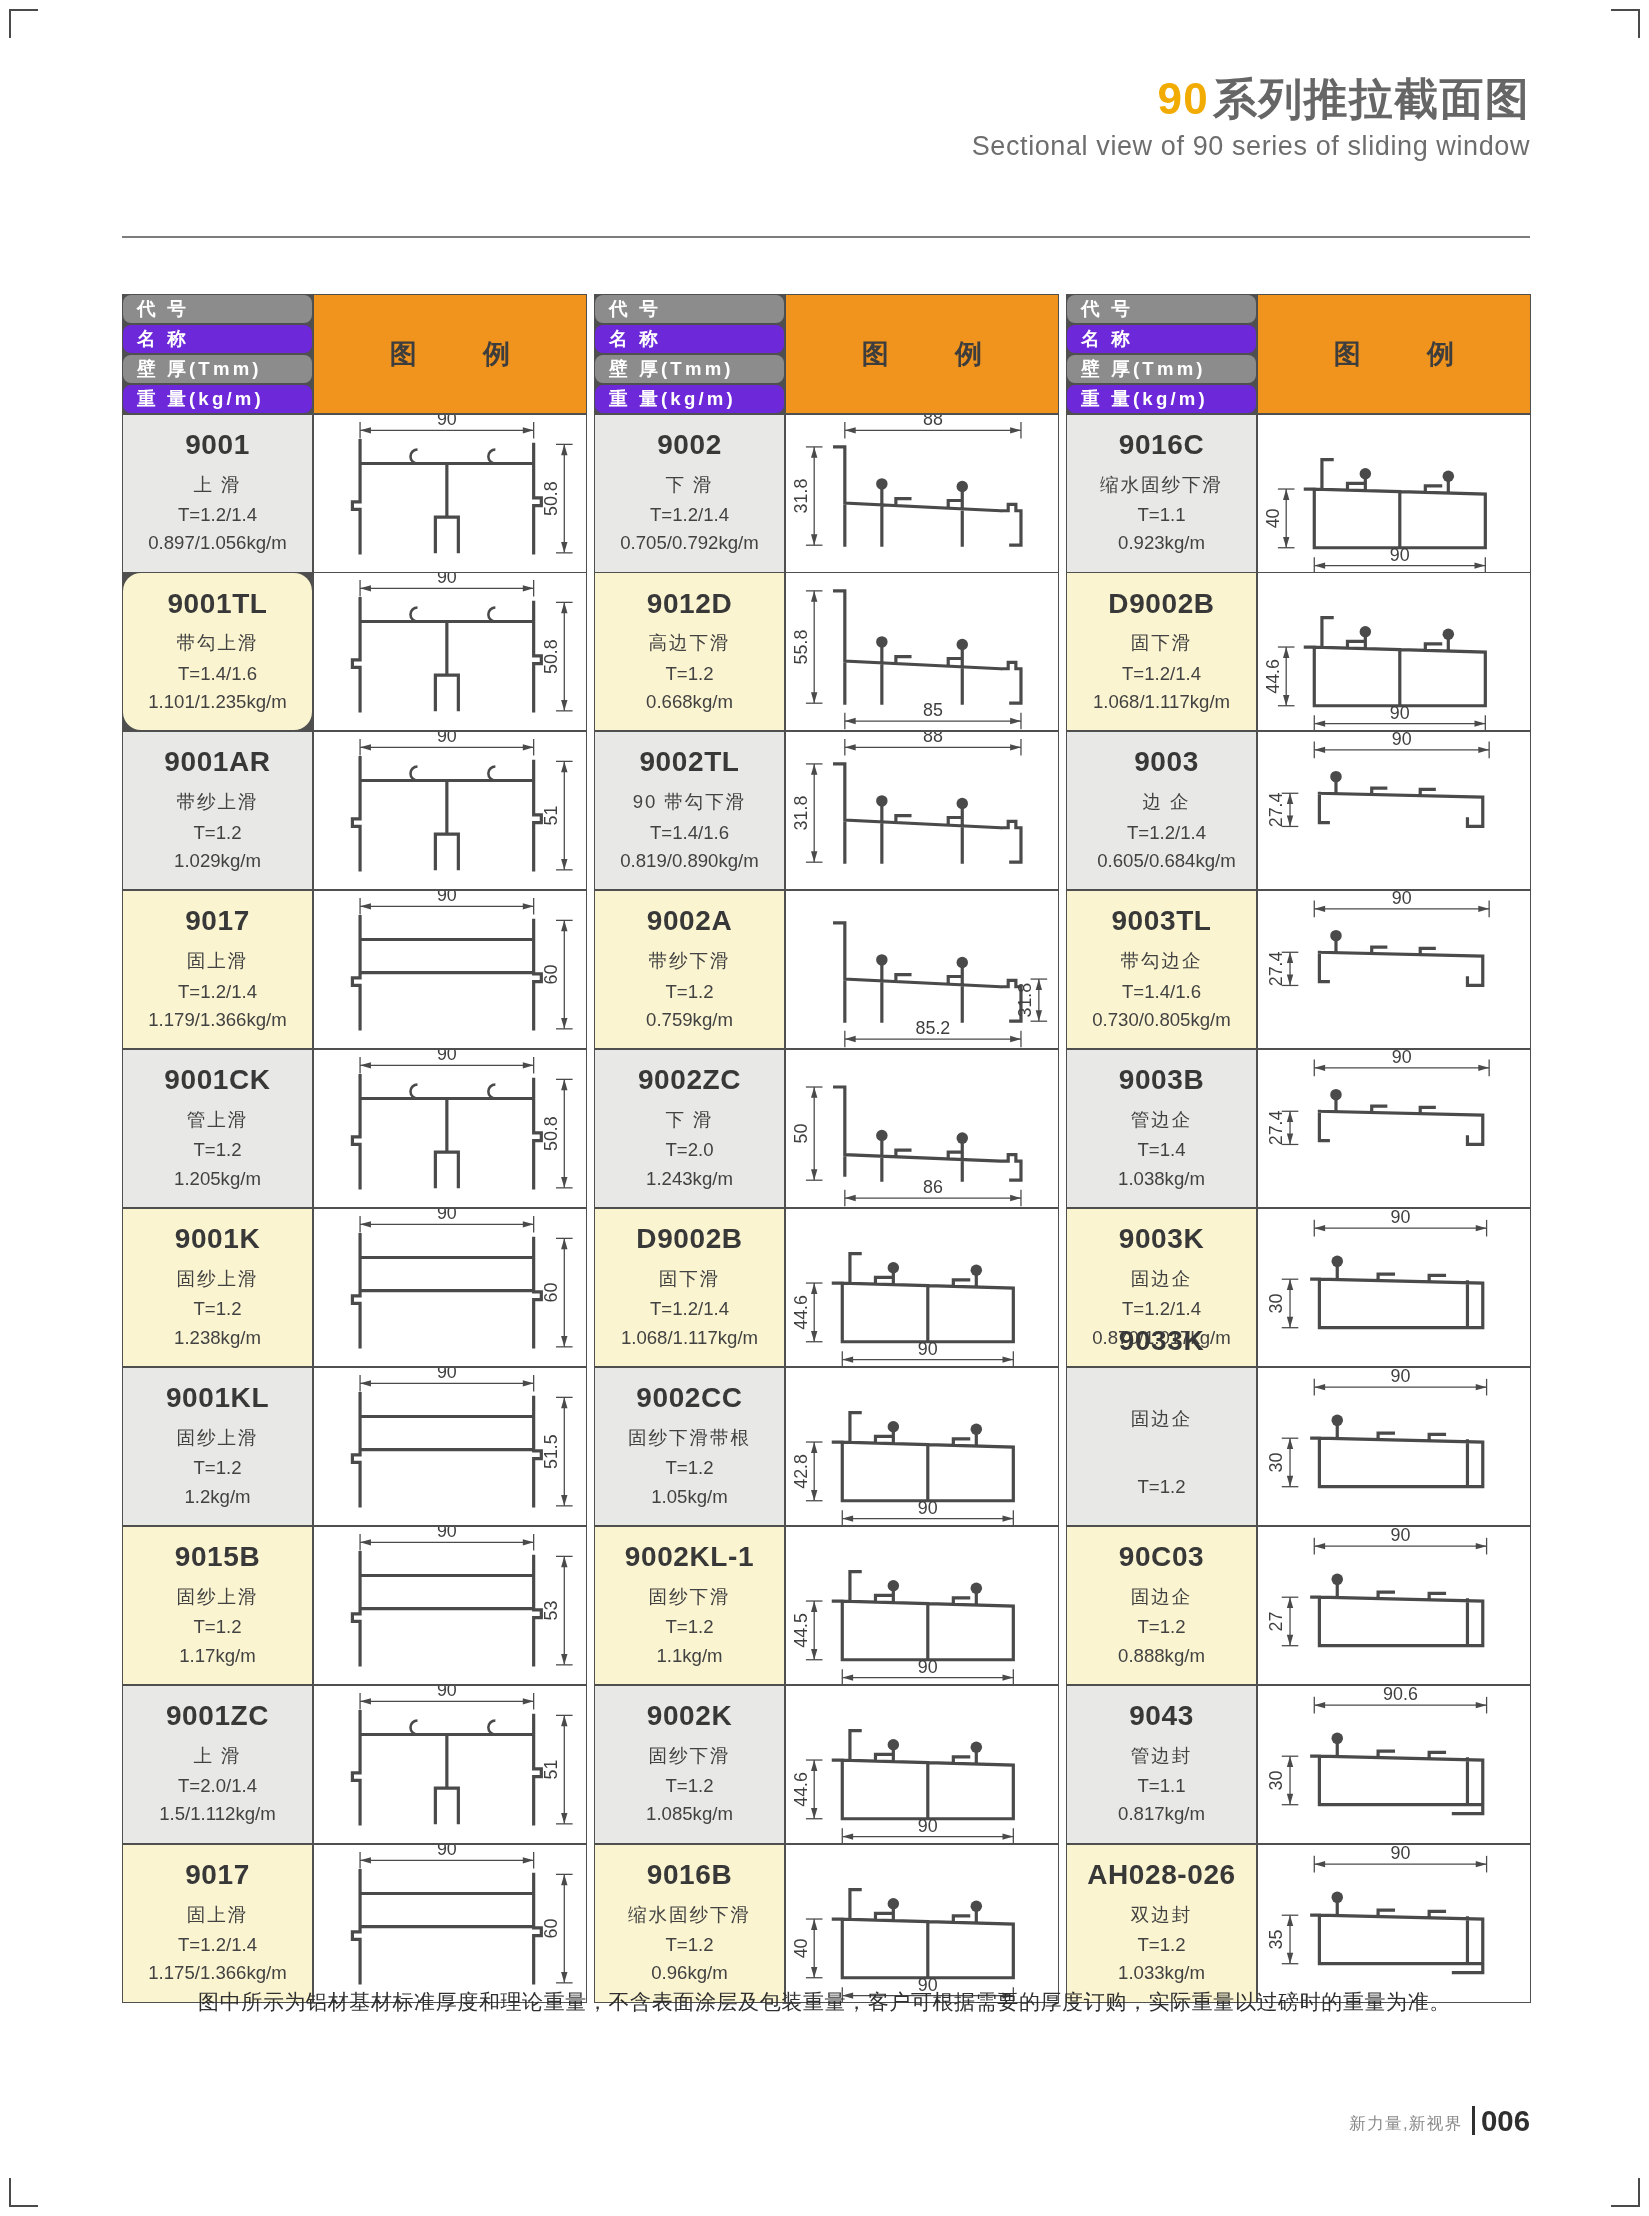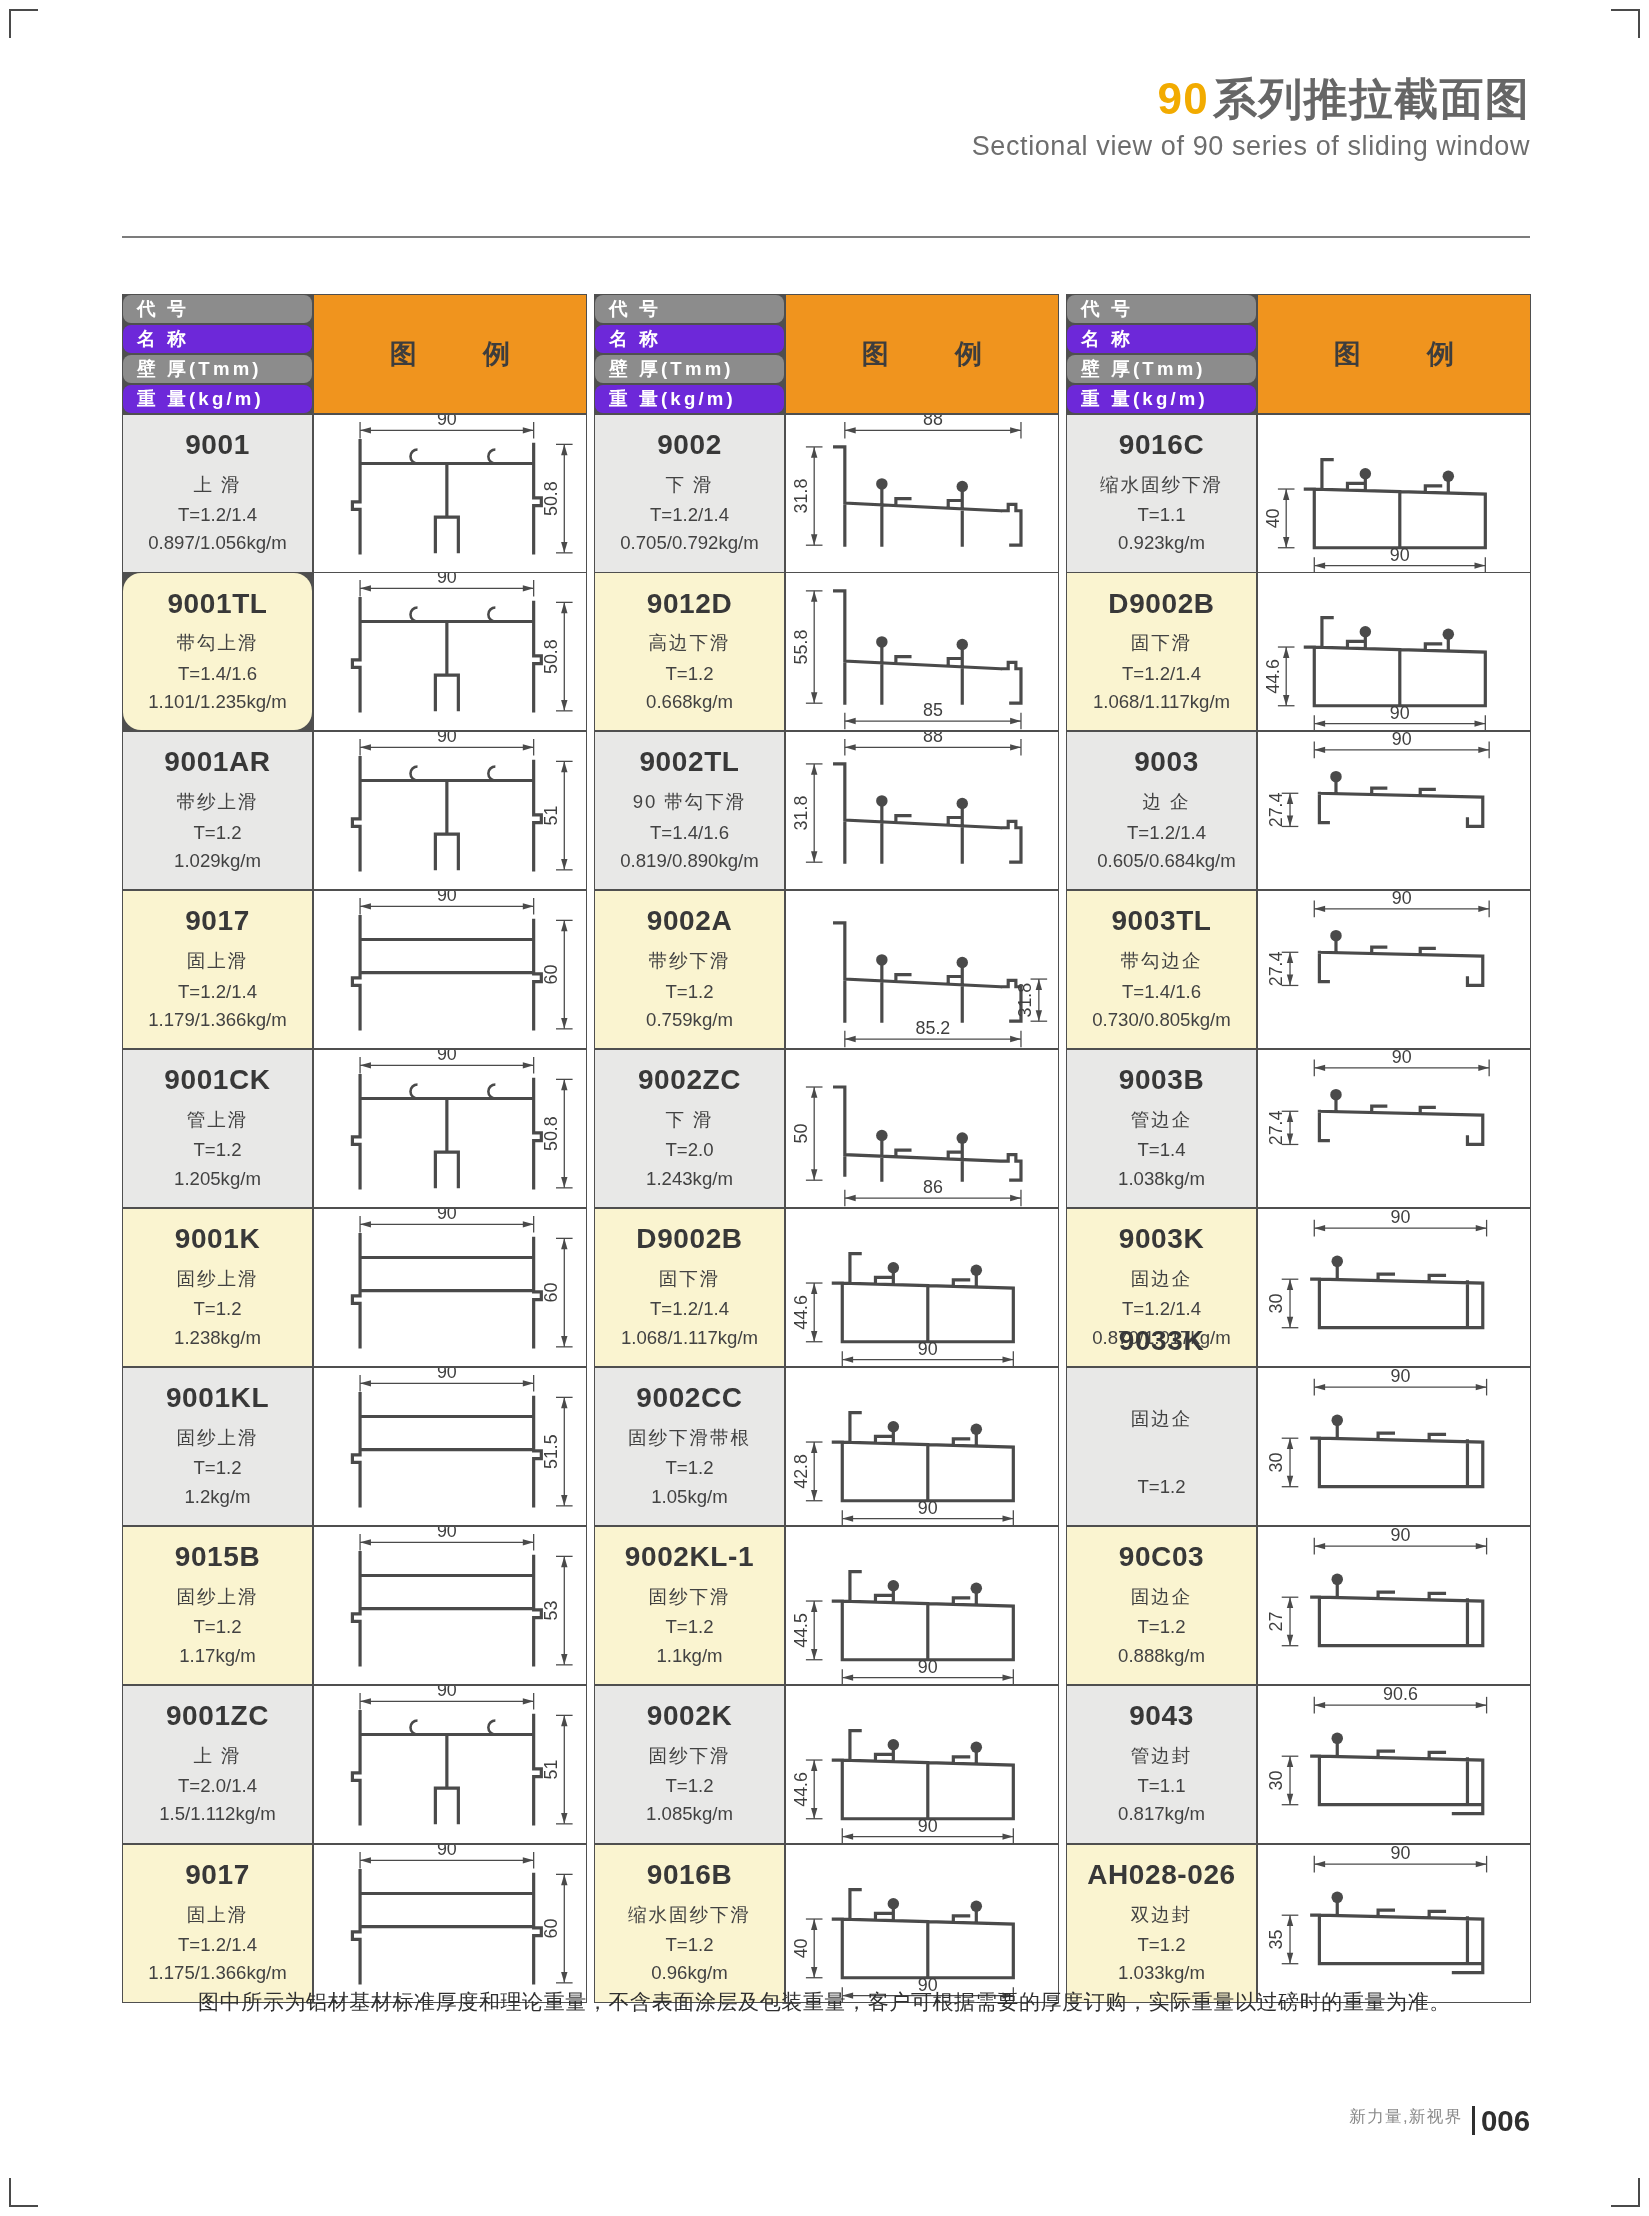--- a/index.html
+++ b/index.html
@@ -35,21 +35,21 @@
   .draw{grid-column:2;background:#ffffff;}
   .draw svg{width:100%;height:100%;display:block;}
   .prf{fill:none;stroke:#4a4a4a;stroke-width:5;stroke-linejoin:miter;stroke-linecap:square;}
   .prf2{fill:none;stroke:#4a4a4a;stroke-width:4;}
   .dml{stroke:#4a4a4a;stroke-width:2;}
   .dmf{fill:#4a4a4a;}
   .dmt{font-family:"Liberation Sans",sans-serif;font-size:28px;fill:#3f3f3f;}
   
   .footnote{position:absolute;top:1988px;left:0;width:100%;text-align:center;
             font-size:21px;color:#2f2f2f;letter-spacing:0.6px;}
-  .pagefoot{position:absolute;top:2106px;right:119px;display:flex;align-items:flex-start;}
+  .pagefoot{position:absolute;top:2106px;right:119px;display:flex;align-items:flex-end;}
   .brand{font-size:16.6px;color:#8a8a8a;letter-spacing:1.3px;}
   .pageno{font-size:29.4px;font-weight:bold;color:#2f2f2f;border-left:3.8px solid #2f2f2f;
           padding-left:6.4px;margin-left:9px;line-height:1;}
 </style>
 </head>
 <body>
 
 <div class="crop" style="left:9px;top:9px;width:29.4px;height:1.9px;"></div>
 <div class="crop" style="left:9px;top:9px;width:1.9px;height:29.4px;"></div>
 <div class="crop" style="right:9px;top:9px;width:29.4px;height:1.9px;"></div>

